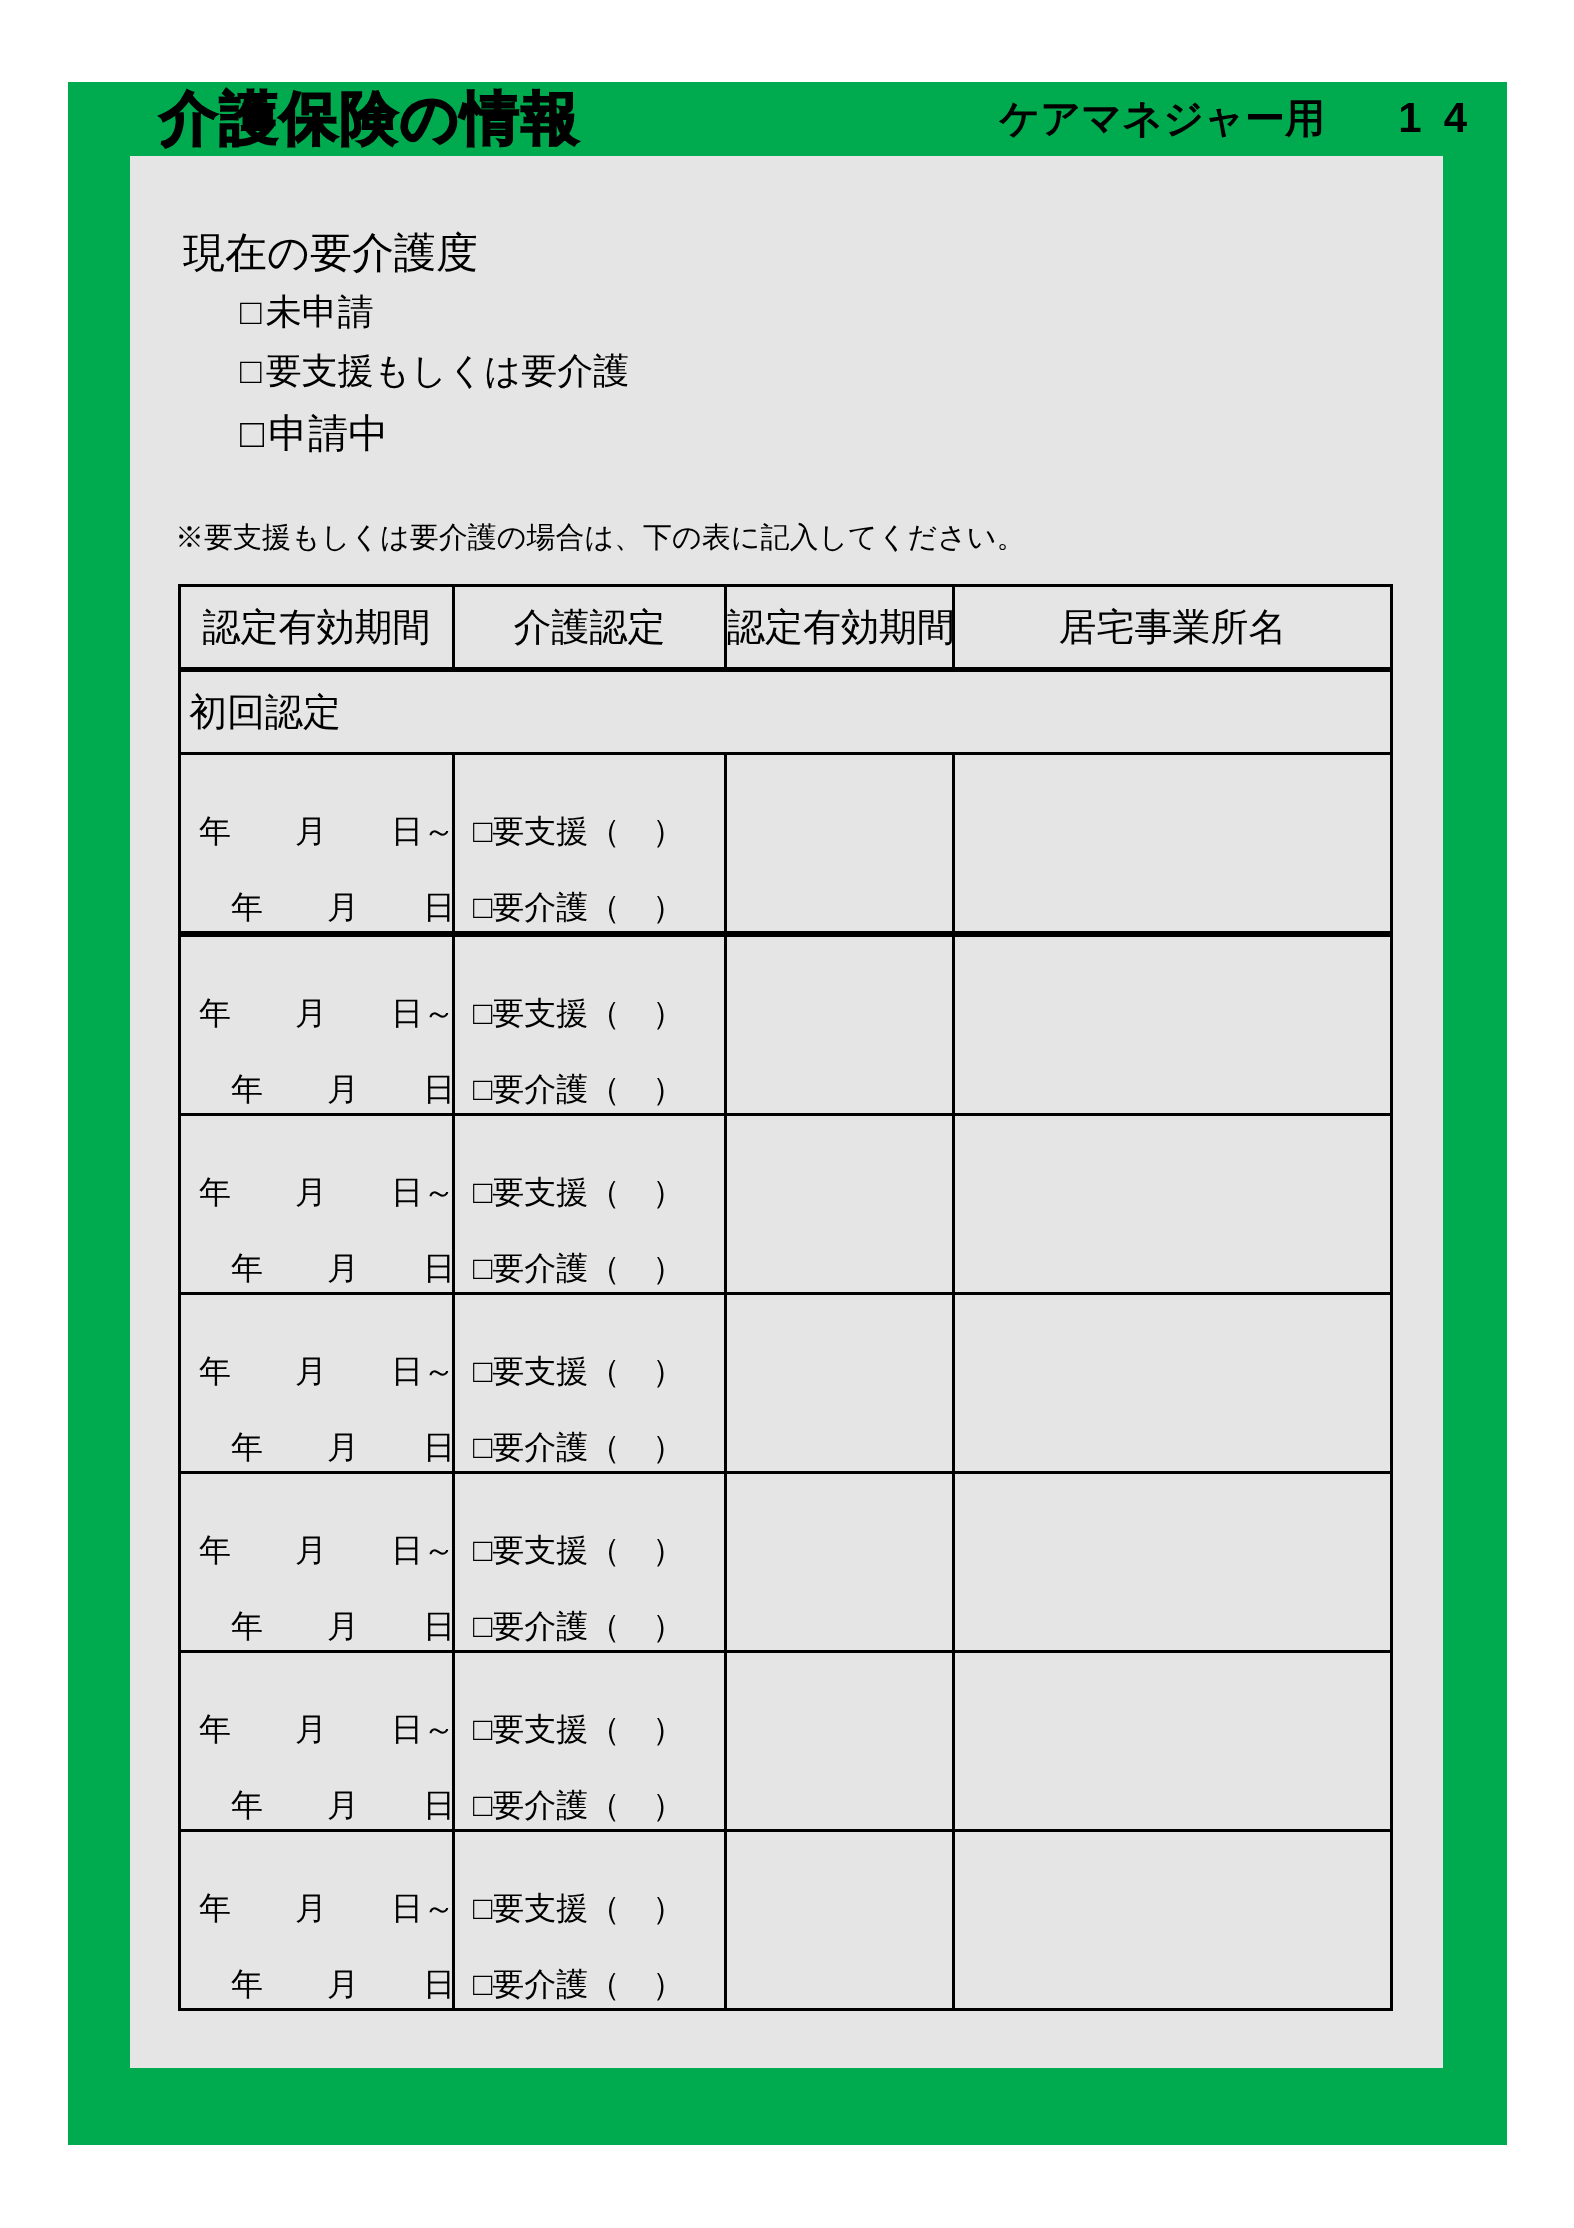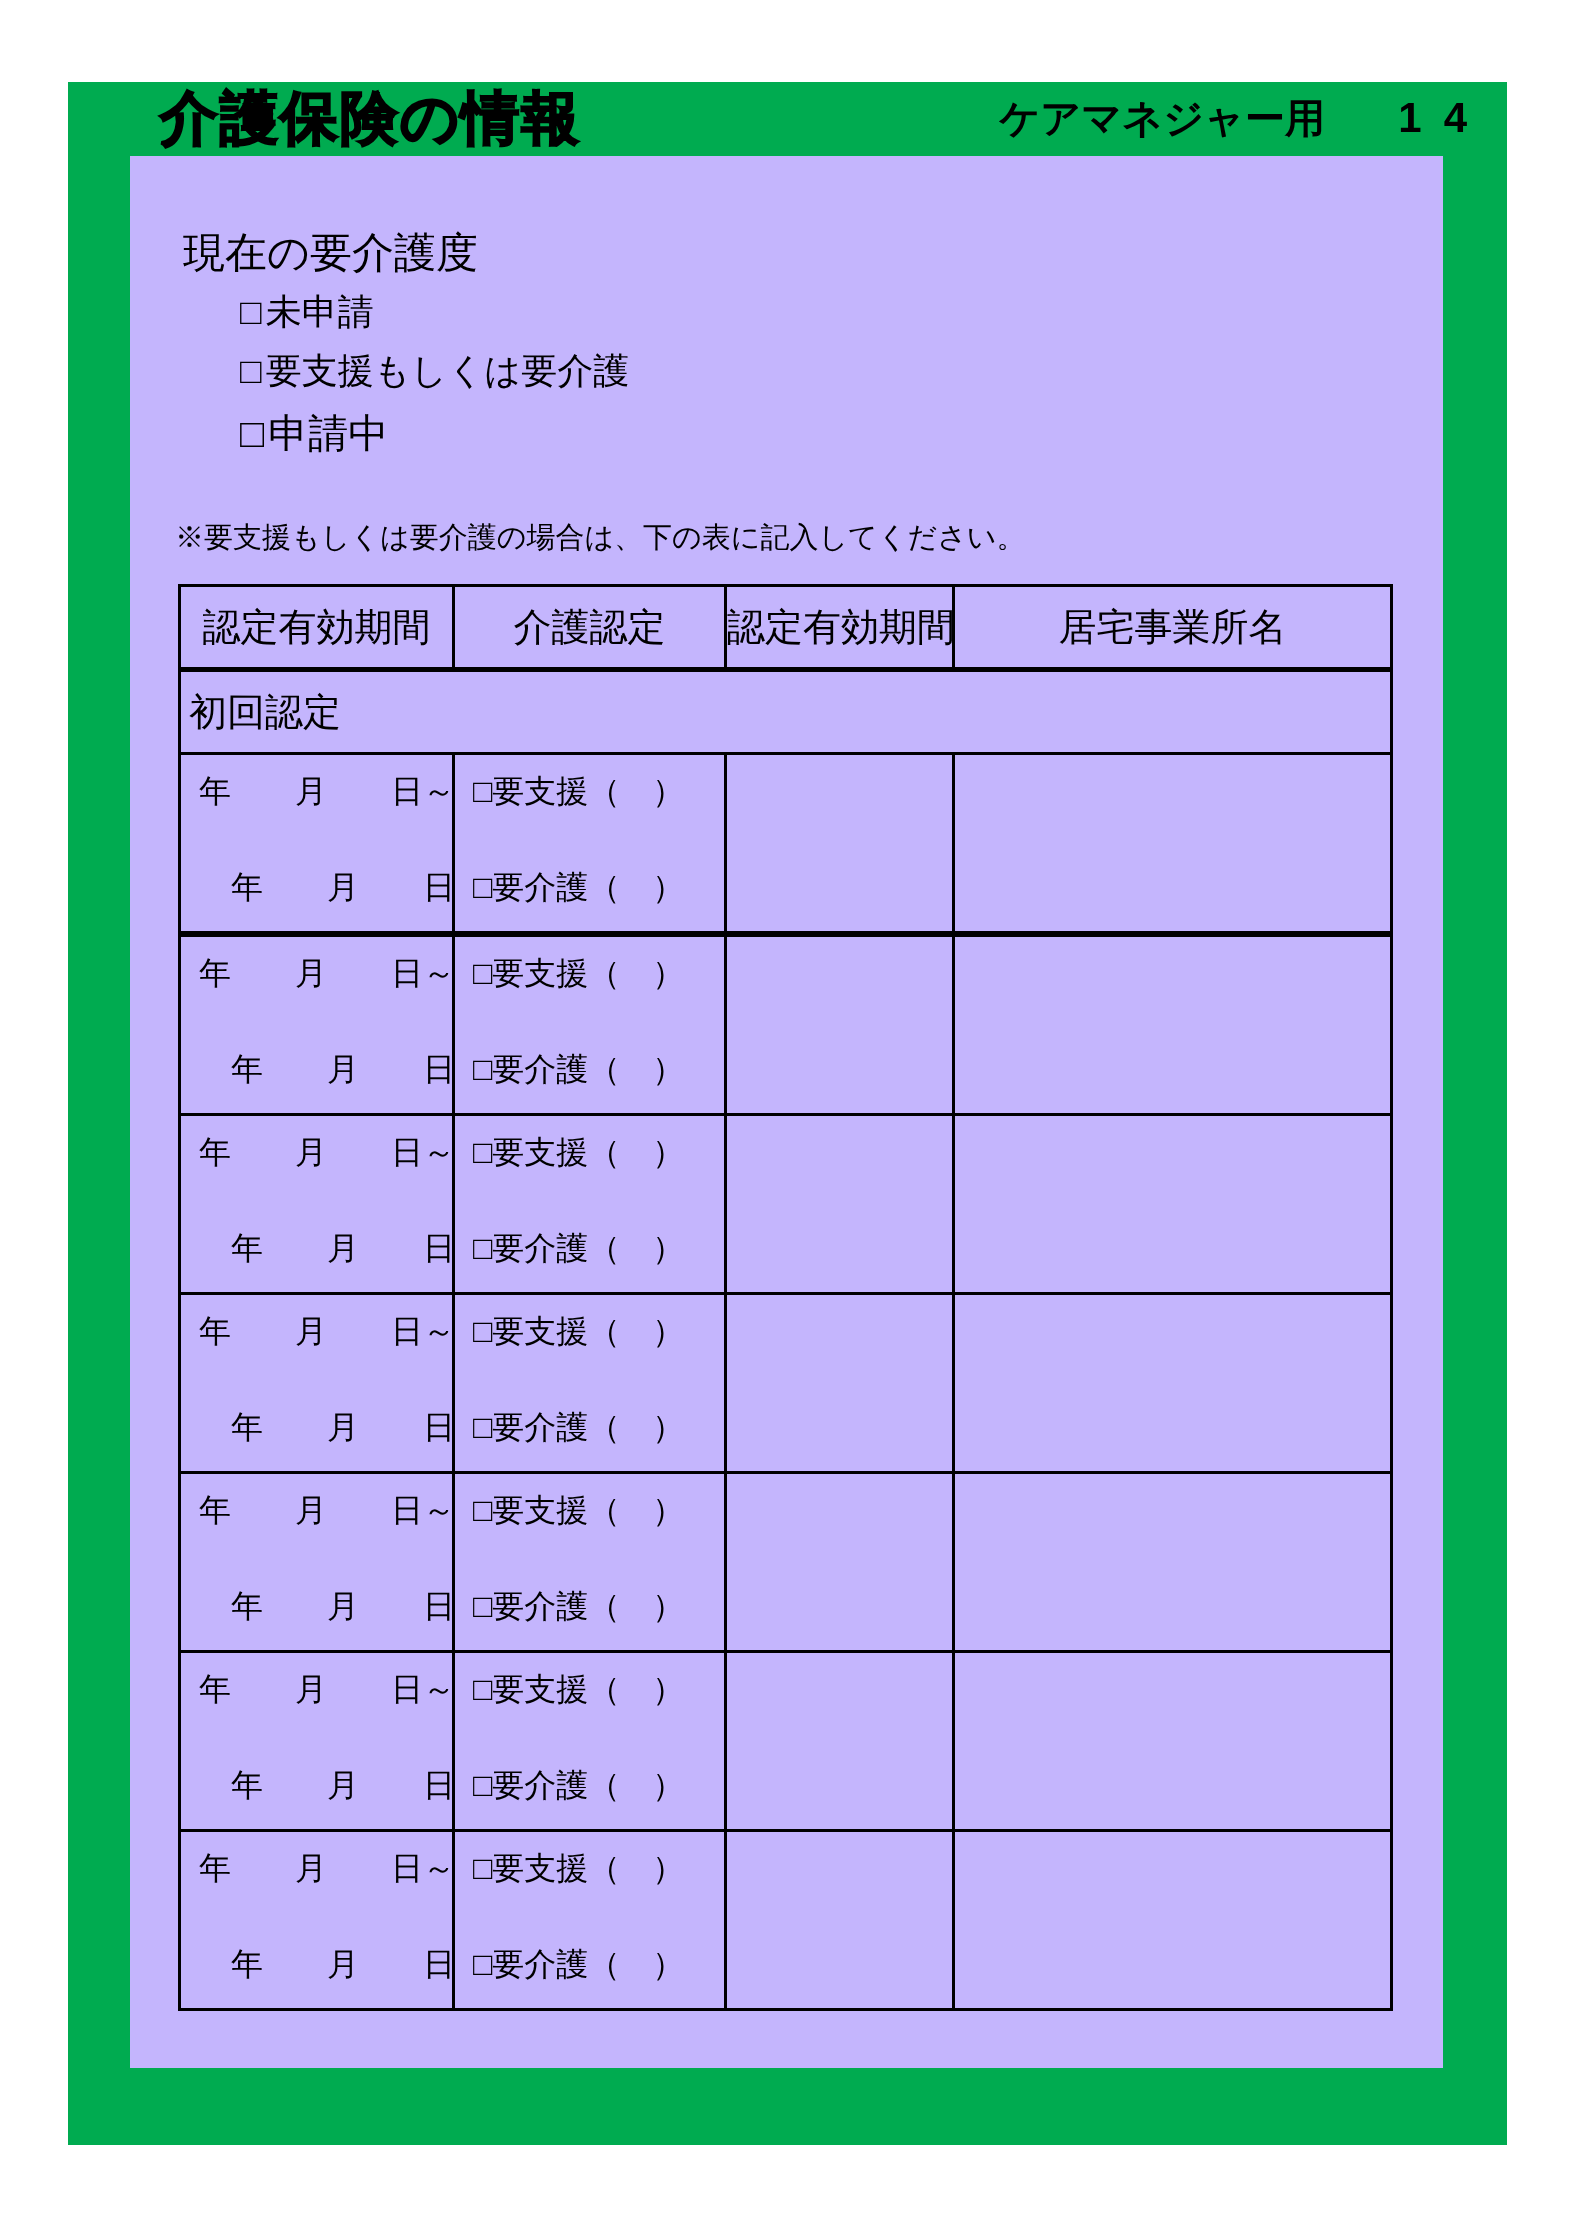--- a/index.html
+++ b/index.html
@@ -8,39 +8,39 @@
   .frame{position:absolute;left:68px;top:82px;width:1439px;height:2063px;background:#00AB50;text-decoration:underline;}
   
   .titlebar{position:absolute;left:0;top:0;width:100%;height:74px;}
   .doc-title{position:absolute;left:92px;top:4px;margin:0;font-size:58px;line-height:64px;
              font-weight:bold;-webkit-text-stroke:2px #000;letter-spacing:2px;white-space:nowrap;}
   .hdr-right-label{position:absolute;right:182px;top:12px;font-size:40px;line-height:48px;
                    font-weight:bold;white-space:nowrap;}
   .hdr-page-num{position:absolute;right:18px;top:12px;font-size:42px;line-height:48px;
                 font-weight:bold;letter-spacing:22px;white-space:nowrap;text-align:center;}
   
-  .content{position:absolute;left:62px;top:74px;width:1313px;height:1912px;background:#c4b5fd;}
+  .content{position:absolute;left:62px;top:74px;width:1313px;height:1912px;background:#e5e5e5;}
   .sec-title{position:absolute;left:53px;top:74px;font-size:42px;line-height:46px;white-space:nowrap;}
   .options{position:absolute;left:83px;top:137px;}
   .opt{font-size:36px;line-height:38px;margin-bottom:21px;white-space:nowrap;margin-left:27px;}
   .opt:nth-child(3){font-size:40px;line-height:44px;}
   .opt .box{margin-right:4px;}
   .note{position:absolute;left:45px;top:364px;font-size:29px;line-height:34px;white-space:nowrap;}
   
   table.cert{position:absolute;left:48px;top:428px;width:1212px;border-collapse:collapse;
              table-layout:fixed;border:1px solid #ef4444;}
   table.cert th,table.cert td{border:3px solid #000;padding:0;overflow:hidden;}
   table.cert th{height:80px;font-weight:normal;font-size:38px;text-align:center;
                 vertical-align:middle;border-bottom-width:5px;white-space:nowrap;}
   tr.band td{height:80px;font-size:38px;text-align:left;vertical-align:middle;padding-left:8px;white-space:nowrap;}
   tr.data-row td{height:176px;vertical-align:top;}
   tr.data-row.initial-row td{border-bottom-width:6px;}
   .cellv{height:176px;box-sizing:border-box;display:flex;flex-direction:column;
          justify-content:space-between;padding:18px 4px 26px 18px;font-size:32px;line-height:36px;white-space:nowrap;}
-  .cellv span{display:block;}
+  .cellv span{display:block;margin-top:40px;}
 </style>
 </head>
 <body>
 
 <div class="page">
   <div class="frame" style="background: rgb(0, 171, 80);">
 
     <div class="titlebar">
       <h1 class="doc-title">介護保険の情報</h1>
       <span class="hdr-right-label">ケアマネジャー用</span>

